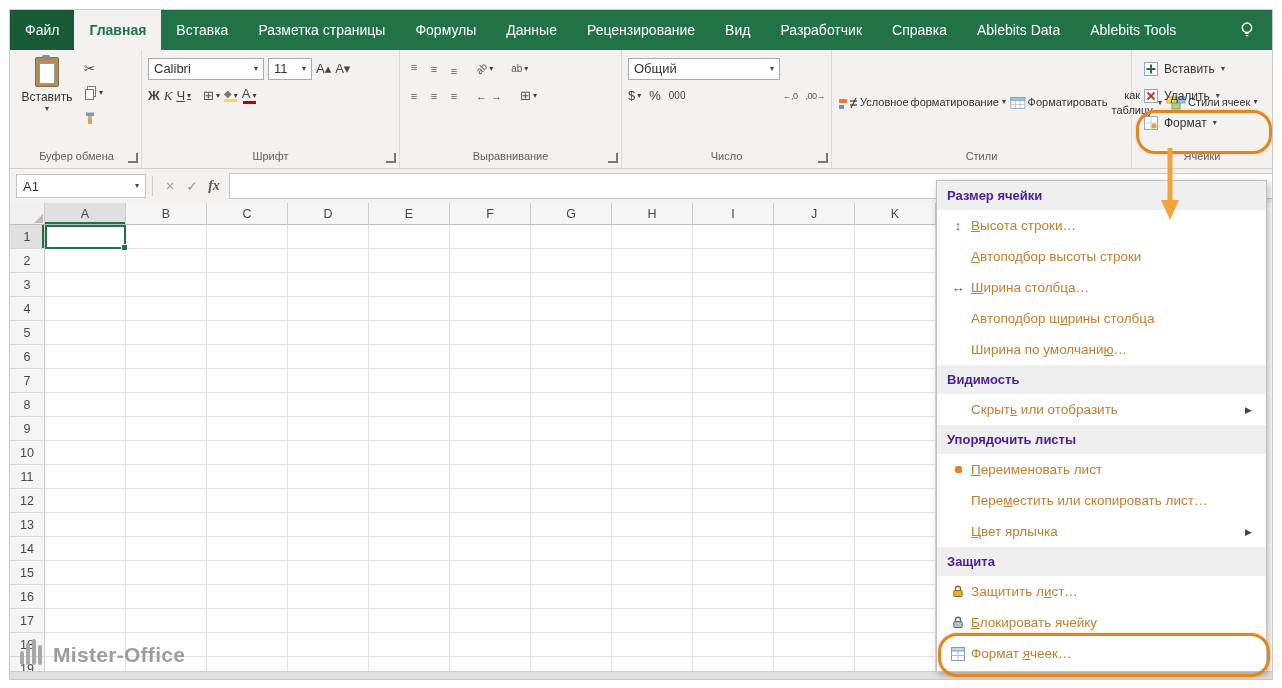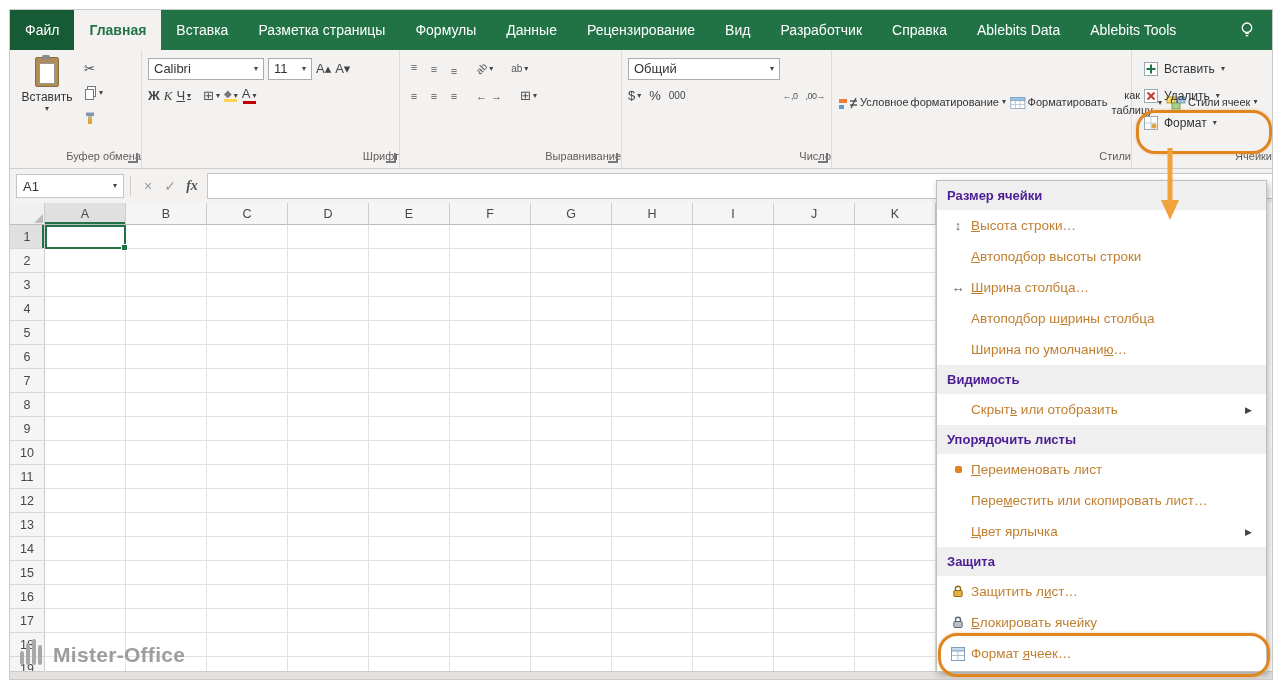--- a/index.html
+++ b/index.html
@@ -13,21 +13,21 @@
   #tabs{display:flex;}
   .tab{display:flex;align-items:center;padding:0 15px;color:#fff;font-size:14px;white-space:nowrap;cursor:pointer;}
   .tab.file{background:#175b35;}
   .tab.active{background:#f4f2f1;color:#217346;font-weight:700;}
   .bulb{margin-left:auto;display:flex;align-items:center;padding-right:16px;}
 
   
   .ribbon{height:118px;background:#f4f2f1;border-bottom:1px solid #d0cecc;display:flex;padding-left:2px;position:relative;}
   .group{border-right:1px solid #dddbd9;display:flex;flex-direction:column;position:relative;box-sizing:border-box;}
   .gc{flex:1;padding:5px 6px 0;display:flex;}
-  .glabel{height:20px;font-size:11px;color:#605e5c;display:flex;align-items:center;justify-content:flex-end;position:relative;padding-bottom:2px;}
+  .glabel{height:20px;font-size:11px;color:#605e5c;display:flex;align-items:center;justify-content:center;position:relative;padding-bottom:2px;}
   .launcher{position:absolute;right:3px;bottom:5px;width:8px;height:8px;
             border-right:2px solid #777;border-bottom:2px solid #777;cursor:pointer;}
   .dd{font-size:8px;color:#444;line-height:1;}
   .sbtn{display:flex;align-items:center;gap:2px;font-size:13px;color:#444;height:20px;cursor:pointer;}
   .combo{background:#fff;border:1px solid #ababab;height:22px;display:flex;align-items:center;font-size:13px;padding:0 5px;box-sizing:border-box;cursor:pointer;}
   .combo .dd{margin-left:auto;padding-left:4px;}
 
   .g-clipboard{width:130px;}
   .paste-btn{width:58px;display:flex;flex-direction:column;align-items:center;gap:3px;padding-top:2px;cursor:pointer;}
   .clip-icon{width:22px;height:28px;background:#b08d57;border:1px solid #8a6d3d;border-radius:2px;position:relative;}
@@ -63,21 +63,21 @@
   .g-styles .gc{gap:4px;}
   .big-btn{flex:1;display:flex;flex-direction:row;align-items:center;gap:2px;padding-top:4px;font-size:11px;color:#333;text-align:center;line-height:1.3;cursor:pointer;}
   .bb-cap{display:flex;align-items:center;gap:3px;}
 
   .g-cells{flex:1;}
   .g-cells .gc{gap:4px;padding-top:7px;}
   .cell-btn{display:flex;align-items:center;gap:6px;font-size:12px;color:#333;height:23px;padding-left:6px;cursor:pointer;}
 
   
   .fbar{height:34px;background:#f4f2f1;display:flex;align-items:center;padding:0 0 0 6px;box-sizing:border-box;}
-  .namebox{width:108px;height:24px;background:#fff;border:1px solid #c8c6c4;display:flex;align-items:center;padding:0 6px;font-size:13px;box-sizing:border-box;cursor:pointer;}
+  .namebox{width:130px;height:24px;background:#fff;border:1px solid #c8c6c4;display:flex;align-items:center;padding:0 6px;font-size:13px;box-sizing:border-box;cursor:pointer;}
   .namebox .dd{margin-left:auto;}
   .vsep{width:1px;height:20px;background:#cfcdcb;margin:0 6px;}
   .fbtn{width:22px;text-align:center;color:#9a9a9a;font-size:14px;cursor:pointer;}
   .fbtn.fx{color:#555;font-family:"Liberation Serif",serif;font-style:italic;font-weight:700;}
   .finput{flex:1;height:24px;background:#fff;border:1px solid #c8c6c4;border-right:none;margin-left:4px;cursor:text;}
 
   
   .sheet{position:relative;background:#fff;height:468px;}
   .colheaders{display:flex;height:22px;}
   .chdr{width:81px;box-sizing:border-box;border-right:1px solid #cdcdcd;border-bottom:1px solid #bdbdbd;

